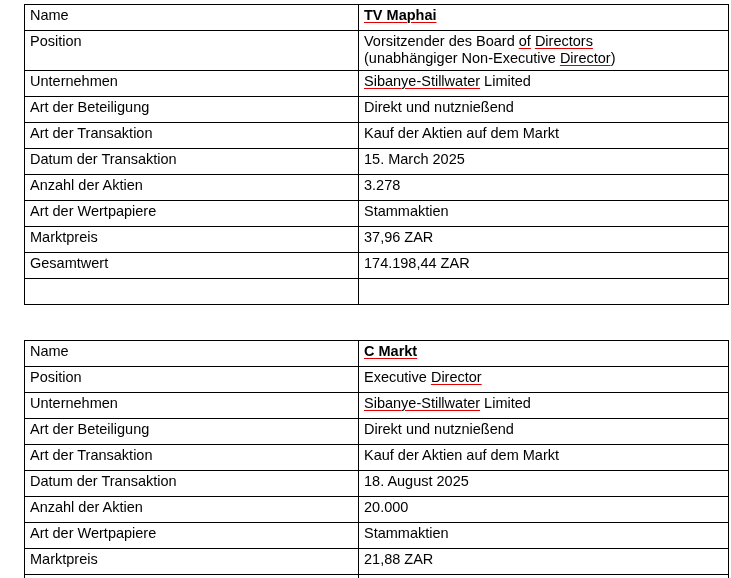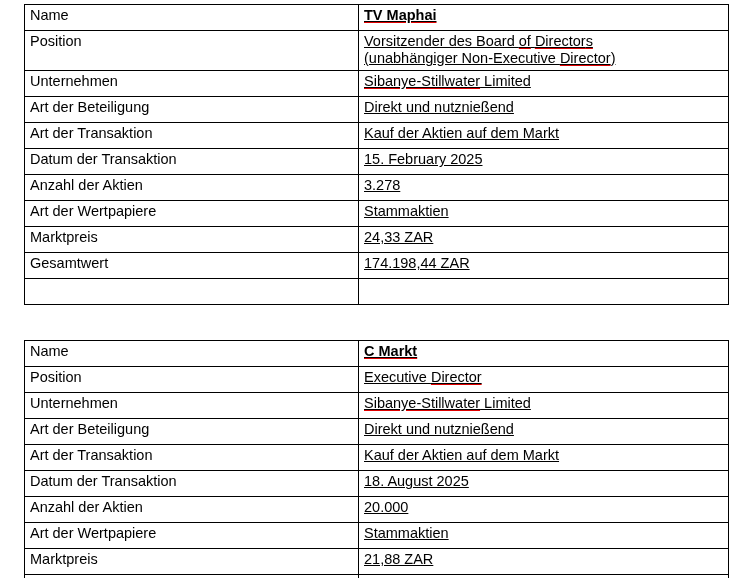--- a/index.html
+++ b/index.html
@@ -33,21 +33,20 @@
     font-size: 14.5px;
     line-height: 1.18;
     vertical-align: top;
     height: 20px;
   }
   td.label {
     width: 323px;
   }
   td.value {
     width: 359px;
-    text-decoration: underline;
   }
   td.value.bold {
     font-weight: bold;
   }
   .spacer-row td {
     height: 22px;
   }
   .gap {
     height: 35px;
   }
@@ -88,33 +87,33 @@
       <tr>
         <td class="label">Art der Beteiligung</td>
         <td class="value">Direkt und nutznießend</td>
       </tr>
       <tr>
         <td class="label">Art der Transaktion</td>
         <td class="value">Kauf der Aktien auf dem Markt</td>
       </tr>
       <tr>
         <td class="label">Datum der Transaktion</td>
-        <td class="value">15. February 2025</td>
+        <td class="value">15. March 2025</td>
       </tr>
       <tr>
         <td class="label">Anzahl der Aktien</td>
         <td class="value">3.278</td>
       </tr>
       <tr>
         <td class="label">Art der Wertpapiere</td>
         <td class="value">Stammaktien</td>
       </tr>
       <tr>
         <td class="label">Marktpreis</td>
-        <td class="value">24,33 ZAR</td>
+        <td class="value">37,96 ZAR</td>
       </tr>
       <tr>
         <td class="label">Gesamtwert</td>
         <td class="value">174.198,44 ZAR</td>
       </tr>
       <tr class="spacer-row">
         <td class="label"></td>
         <td class="value"></td>
       </tr>
     </tbody>

